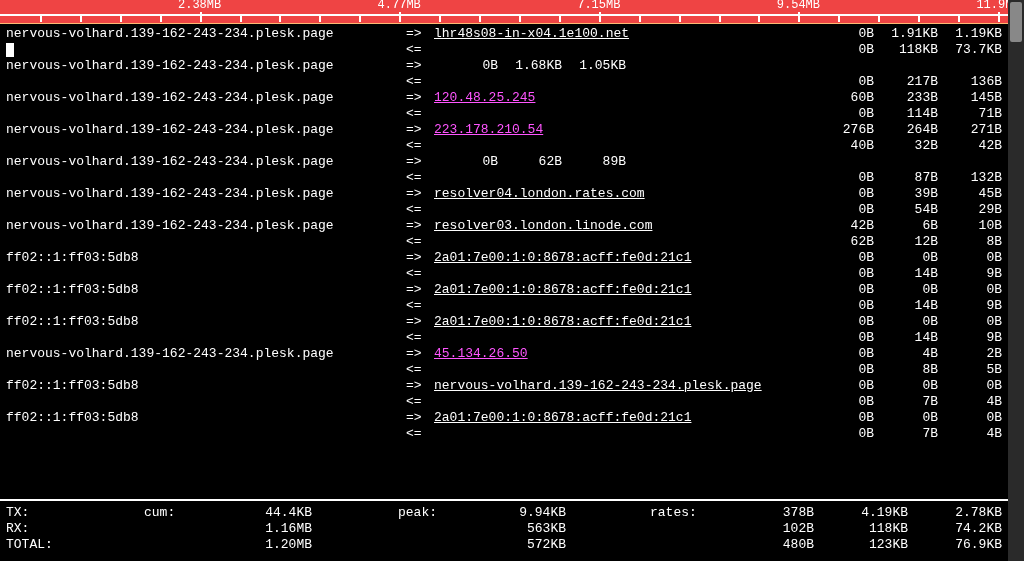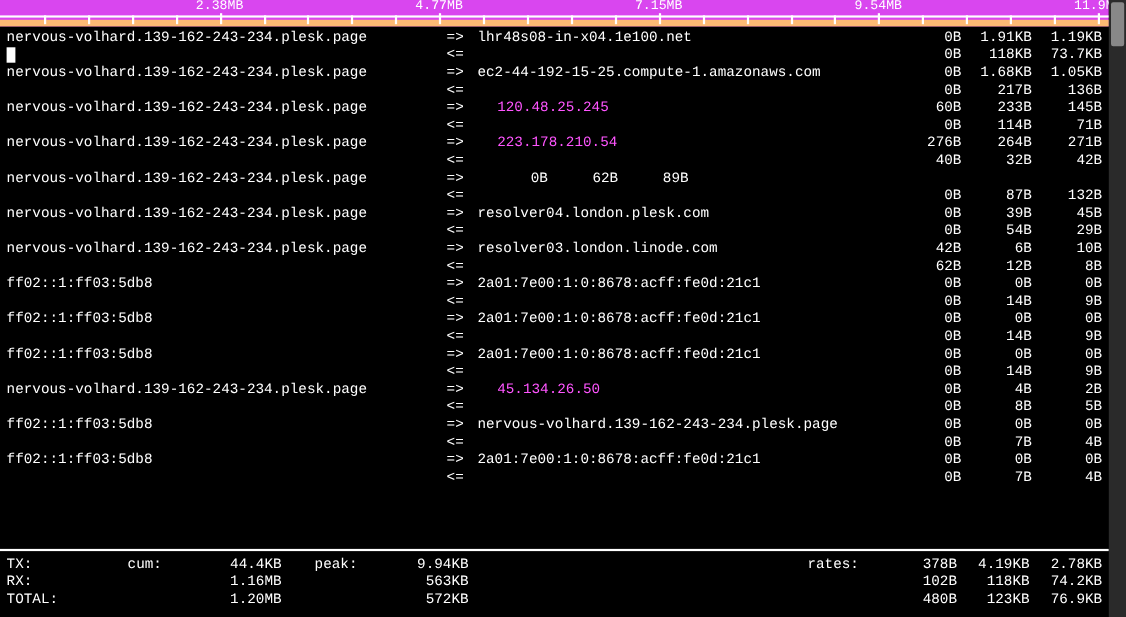--- a/index.html
+++ b/index.html
@@ -31,23 +31,23 @@
       position: absolute;
       top: 2px;
       left: 2px;
       right: 2px;
       height: 40px;
       background: #888;
       border-radius: 2px;
     }
     .scale-area {
       height: 24px;
-      background: #d946ef;
+      background: #ef4444;
       position: relative;
-      border-bottom: 6px solid #fdba74;
+      border-bottom: 1px solid #fdba74;
     }
     .scale-line {
       position: absolute;
       top: 14px;
       left: 0;
       right: 0;
       height: 2px;
       background: #fff;
     }
     .tick {
@@ -69,42 +69,43 @@
       flex: 1;
       padding: 2px 6px;
       line-height: 16px;
     }
     .conn-row {
       display: flex;
       white-space: pre;
     }
     .src { width: 400px; }
     .arrow { width: 28px; }
-    .dst { flex: 1; }
-    .magenta { color: #ff55ff; margin-left: 18px; }
+    .dst { flex: 1; text-decoration: underline; }
+    .magenta { color: #ff55ff; }
     .c1, .c2, .c3 { width: 64px; text-align: right; }
     .cursor-block {
       display: inline-block;
       width: 8px;
       height: 14px;
       background: #fff;
       vertical-align: middle;
     }
     .divider {
       height: 2px;
       background: #fff;
       margin: 4px 0 2px 0;
     }
     .summary {
       padding: 2px 6px 8px 6px;
       line-height: 16px;
     }
     .sum-row {
       display: flex;
       white-space: pre;
+      gap: 28px;
     }
     .sum-label { width: 110px; }
     .sum-cum-label { width: 74px; }
     .sum-peak-label { width: 74px; }
     .sum-val { width: 66px; text-align: right; }
     .sum-gap { flex: 1; }
     .sum-rates-label { width: 70px; }
   </style>
 </head>
 <body>
@@ -144,29 +145,29 @@
           <div class="tick" style="left: 838.32px;"></div>
           <div class="tick" style="left: 878.24px;"></div>
           <div class="tick" style="left: 918.16px;"></div>
           <div class="tick" style="left: 958.08px;"></div>
         </div>
     </div>
 
     <div class="connections" id="connections">
         <div class="conn-row"><span class="src">nervous-volhard.139-162-243-234.plesk.page</span><span class="arrow">=&gt;</span><span class="dst">lhr48s08-in-x04.1e100.net</span><span class="c1">0B</span><span class="c2">1.91KB</span><span class="c3">1.19KB</span></div>
         <div class="conn-row"><span class="src"><span class="cursor-block"></span></span><span class="arrow">&lt;=</span><span class="dst"></span><span class="c1">0B</span><span class="c2">118KB</span><span class="c3">73.7KB</span></div>
-        <div class="conn-row"><span class="src">nervous-volhard.139-162-243-234.plesk.page</span><span class="arrow">=&gt;</span><span class="dst">ec2-44-192-15-25.compute-1.amazonaws.com</span><span class="c1">0B</span><span class="c2">1.68KB</span><span class="c3">1.05KB</span></div>
+        <div class="conn-row"><span class="src">nervous-volhard.139-162-243-234.plesk.page</span><span class="arrow">=&gt;</span><span class="c1">0B</span><span class="c2">1.68KB</span><span class="c3">1.05KB</span></div>
         <div class="conn-row"><span class="src"></span><span class="arrow">&lt;=</span><span class="dst"></span><span class="c1">0B</span><span class="c2">217B</span><span class="c3">136B</span></div>
         <div class="conn-row"><span class="src">nervous-volhard.139-162-243-234.plesk.page</span><span class="arrow">=&gt;</span><span class="dst magenta">120.48.25.245</span><span class="c1">60B</span><span class="c2">233B</span><span class="c3">145B</span></div>
         <div class="conn-row"><span class="src"></span><span class="arrow">&lt;=</span><span class="dst"></span><span class="c1">0B</span><span class="c2">114B</span><span class="c3">71B</span></div>
         <div class="conn-row"><span class="src">nervous-volhard.139-162-243-234.plesk.page</span><span class="arrow">=&gt;</span><span class="dst magenta">223.178.210.54</span><span class="c1">276B</span><span class="c2">264B</span><span class="c3">271B</span></div>
         <div class="conn-row"><span class="src"></span><span class="arrow">&lt;=</span><span class="dst"></span><span class="c1">40B</span><span class="c2">32B</span><span class="c3">42B</span></div>
         <div class="conn-row"><span class="src">nervous-volhard.139-162-243-234.plesk.page</span><span class="arrow">=&gt;</span><span class="c1">0B</span><span class="c2">62B</span><span class="c3">89B</span></div>
         <div class="conn-row"><span class="src"></span><span class="arrow">&lt;=</span><span class="dst"></span><span class="c1">0B</span><span class="c2">87B</span><span class="c3">132B</span></div>
-        <div class="conn-row"><span class="src">nervous-volhard.139-162-243-234.plesk.page</span><span class="arrow">=&gt;</span><span class="dst">resolver04.london.plesk.com</span><span class="c1">0B</span><span class="c2">39B</span><span class="c3">45B</span></div>
+        <div class="conn-row"><span class="src">nervous-volhard.139-162-243-234.plesk.page</span><span class="arrow">=&gt;</span><span class="dst">resolver04.london.rates.com</span><span class="c1">0B</span><span class="c2">39B</span><span class="c3">45B</span></div>
         <div class="conn-row"><span class="src"></span><span class="arrow">&lt;=</span><span class="dst"></span><span class="c1">0B</span><span class="c2">54B</span><span class="c3">29B</span></div>
         <div class="conn-row"><span class="src">nervous-volhard.139-162-243-234.plesk.page</span><span class="arrow">=&gt;</span><span class="dst">resolver03.london.linode.com</span><span class="c1">42B</span><span class="c2">6B</span><span class="c3">10B</span></div>
         <div class="conn-row"><span class="src"></span><span class="arrow">&lt;=</span><span class="dst"></span><span class="c1">62B</span><span class="c2">12B</span><span class="c3">8B</span></div>
         <div class="conn-row"><span class="src">ff02::1:ff03:5db8</span><span class="arrow">=&gt;</span><span class="dst">2a01:7e00:1:0:8678:acff:fe0d:21c1</span><span class="c1">0B</span><span class="c2">0B</span><span class="c3">0B</span></div>
         <div class="conn-row"><span class="src"></span><span class="arrow">&lt;=</span><span class="dst"></span><span class="c1">0B</span><span class="c2">14B</span><span class="c3">9B</span></div>
         <div class="conn-row"><span class="src">ff02::1:ff03:5db8</span><span class="arrow">=&gt;</span><span class="dst">2a01:7e00:1:0:8678:acff:fe0d:21c1</span><span class="c1">0B</span><span class="c2">0B</span><span class="c3">0B</span></div>
         <div class="conn-row"><span class="src"></span><span class="arrow">&lt;=</span><span class="dst"></span><span class="c1">0B</span><span class="c2">14B</span><span class="c3">9B</span></div>
         <div class="conn-row"><span class="src">ff02::1:ff03:5db8</span><span class="arrow">=&gt;</span><span class="dst">2a01:7e00:1:0:8678:acff:fe0d:21c1</span><span class="c1">0B</span><span class="c2">0B</span><span class="c3">0B</span></div>
         <div class="conn-row"><span class="src"></span><span class="arrow">&lt;=</span><span class="dst"></span><span class="c1">0B</span><span class="c2">14B</span><span class="c3">9B</span></div>
         <div class="conn-row"><span class="src">nervous-volhard.139-162-243-234.plesk.page</span><span class="arrow">=&gt;</span><span class="dst magenta">45.134.26.50</span><span class="c1">0B</span><span class="c2">4B</span><span class="c3">2B</span></div>

